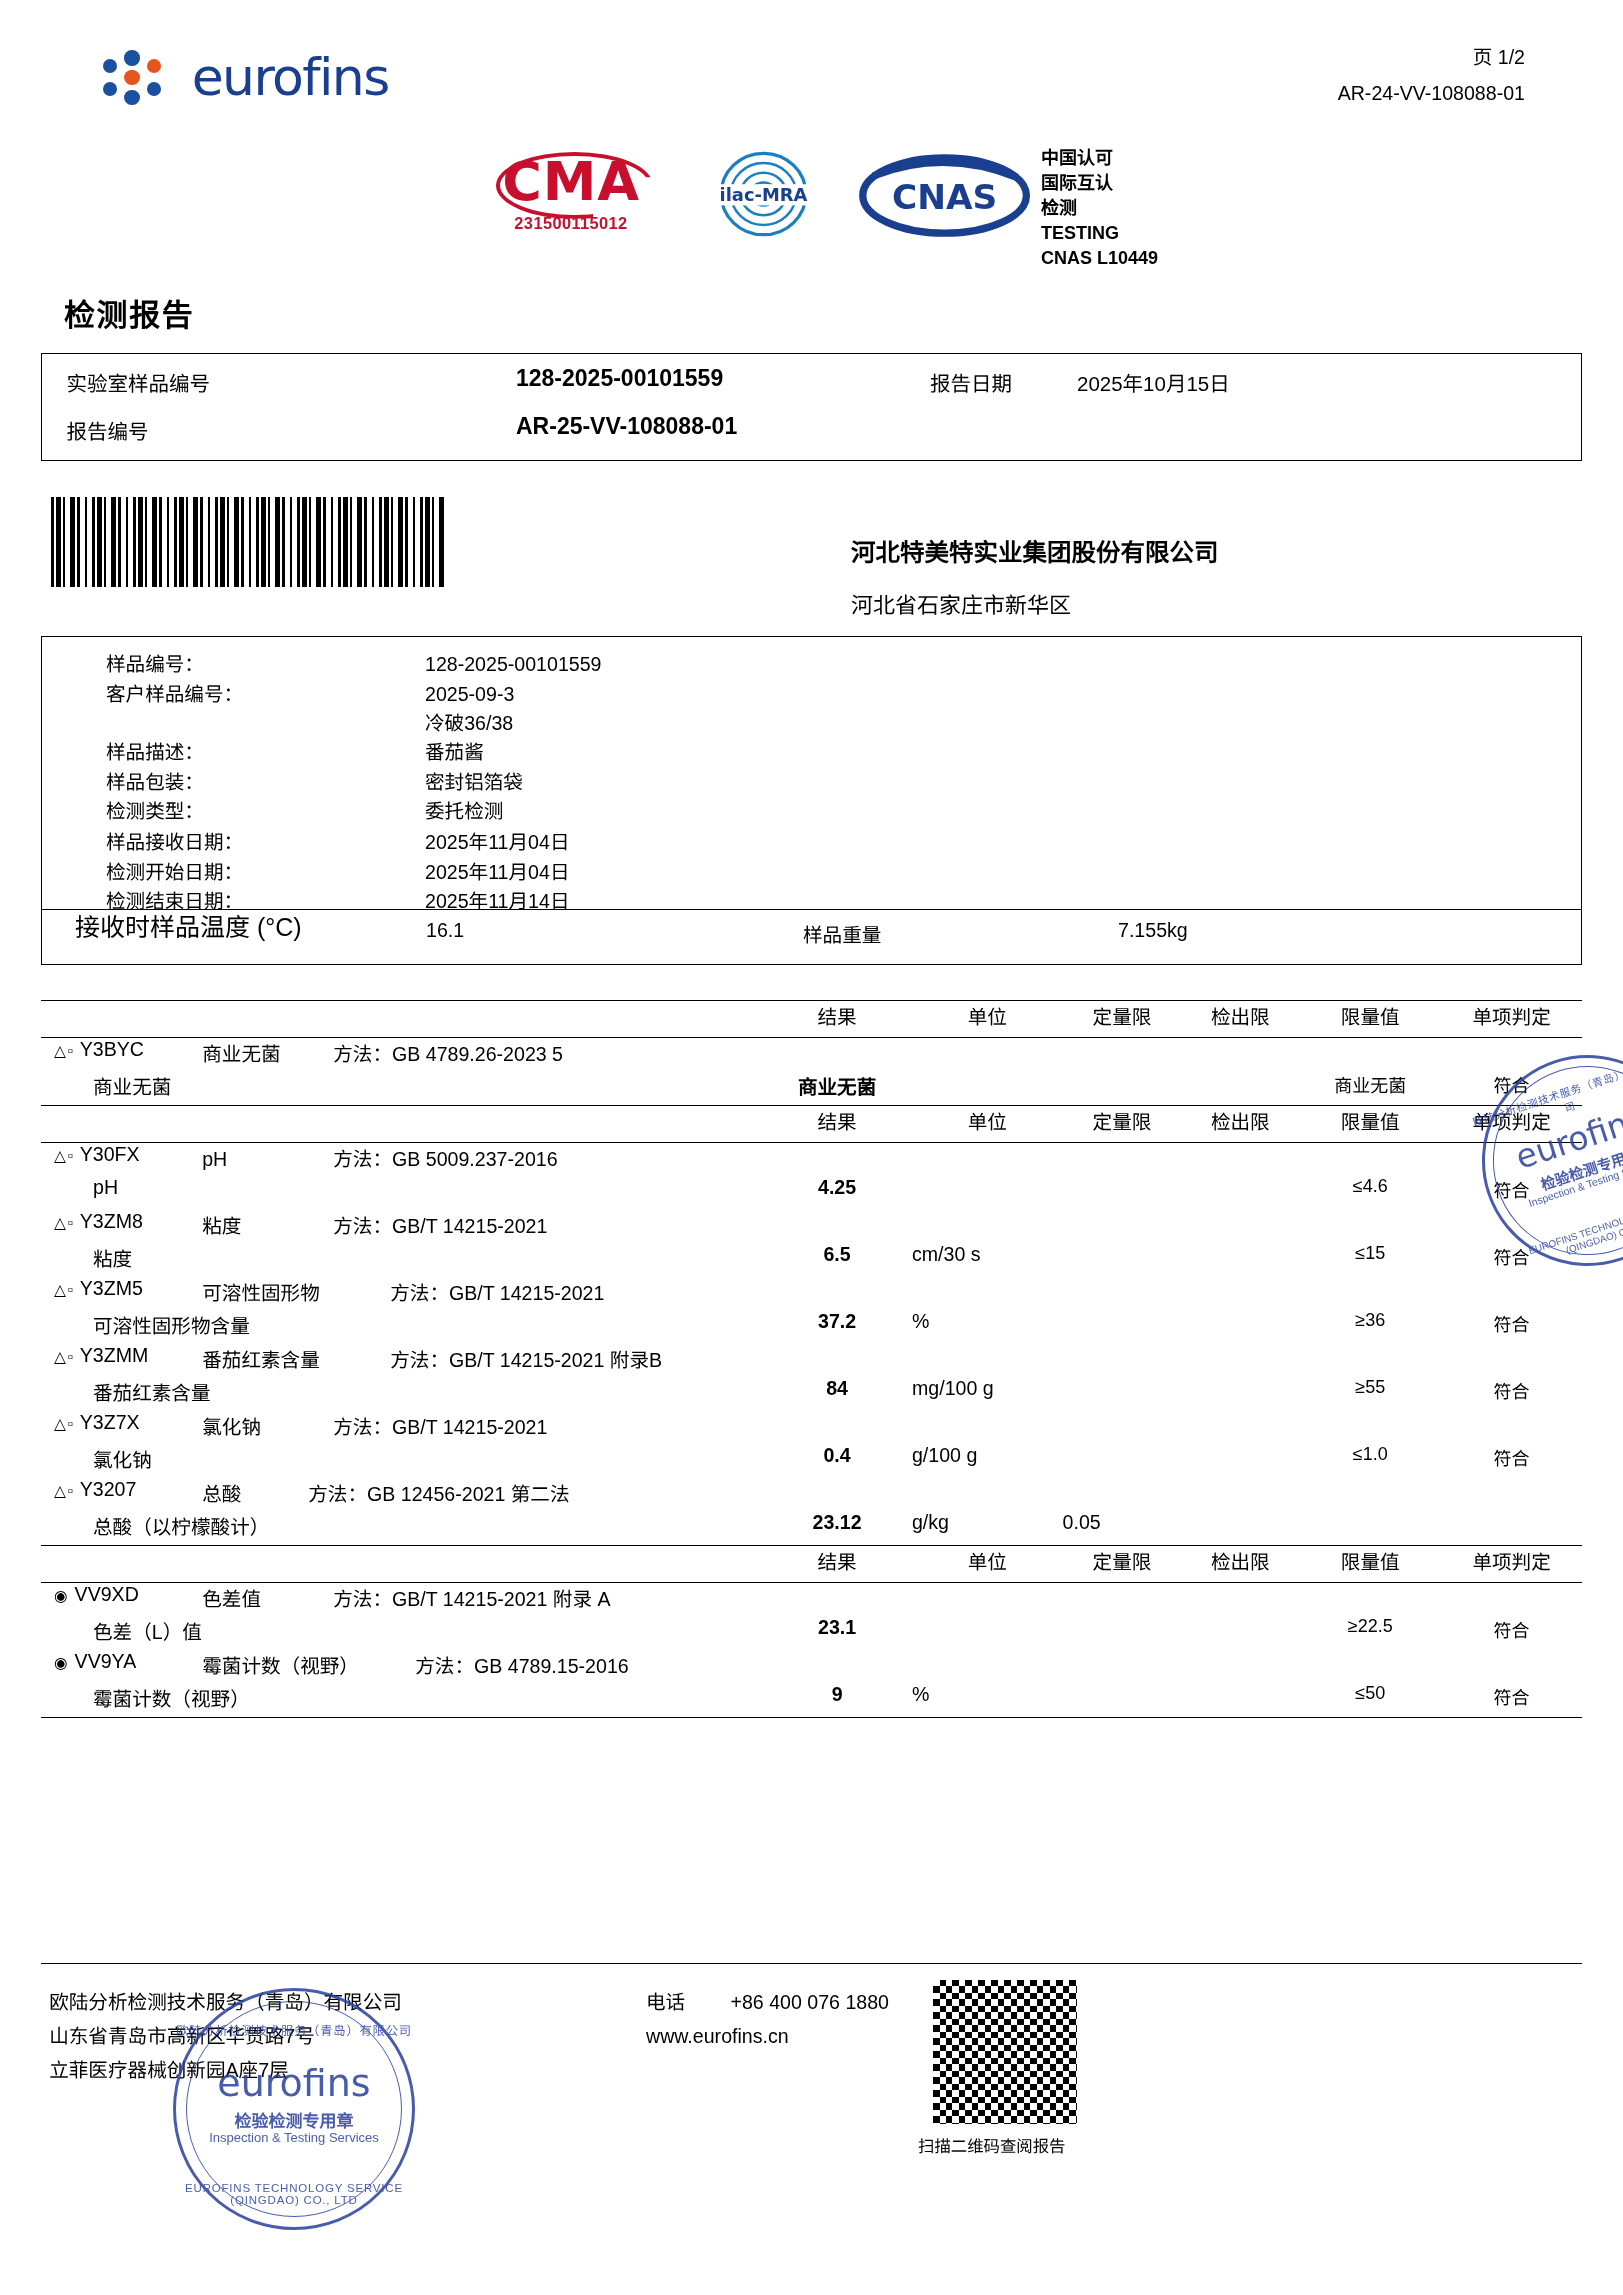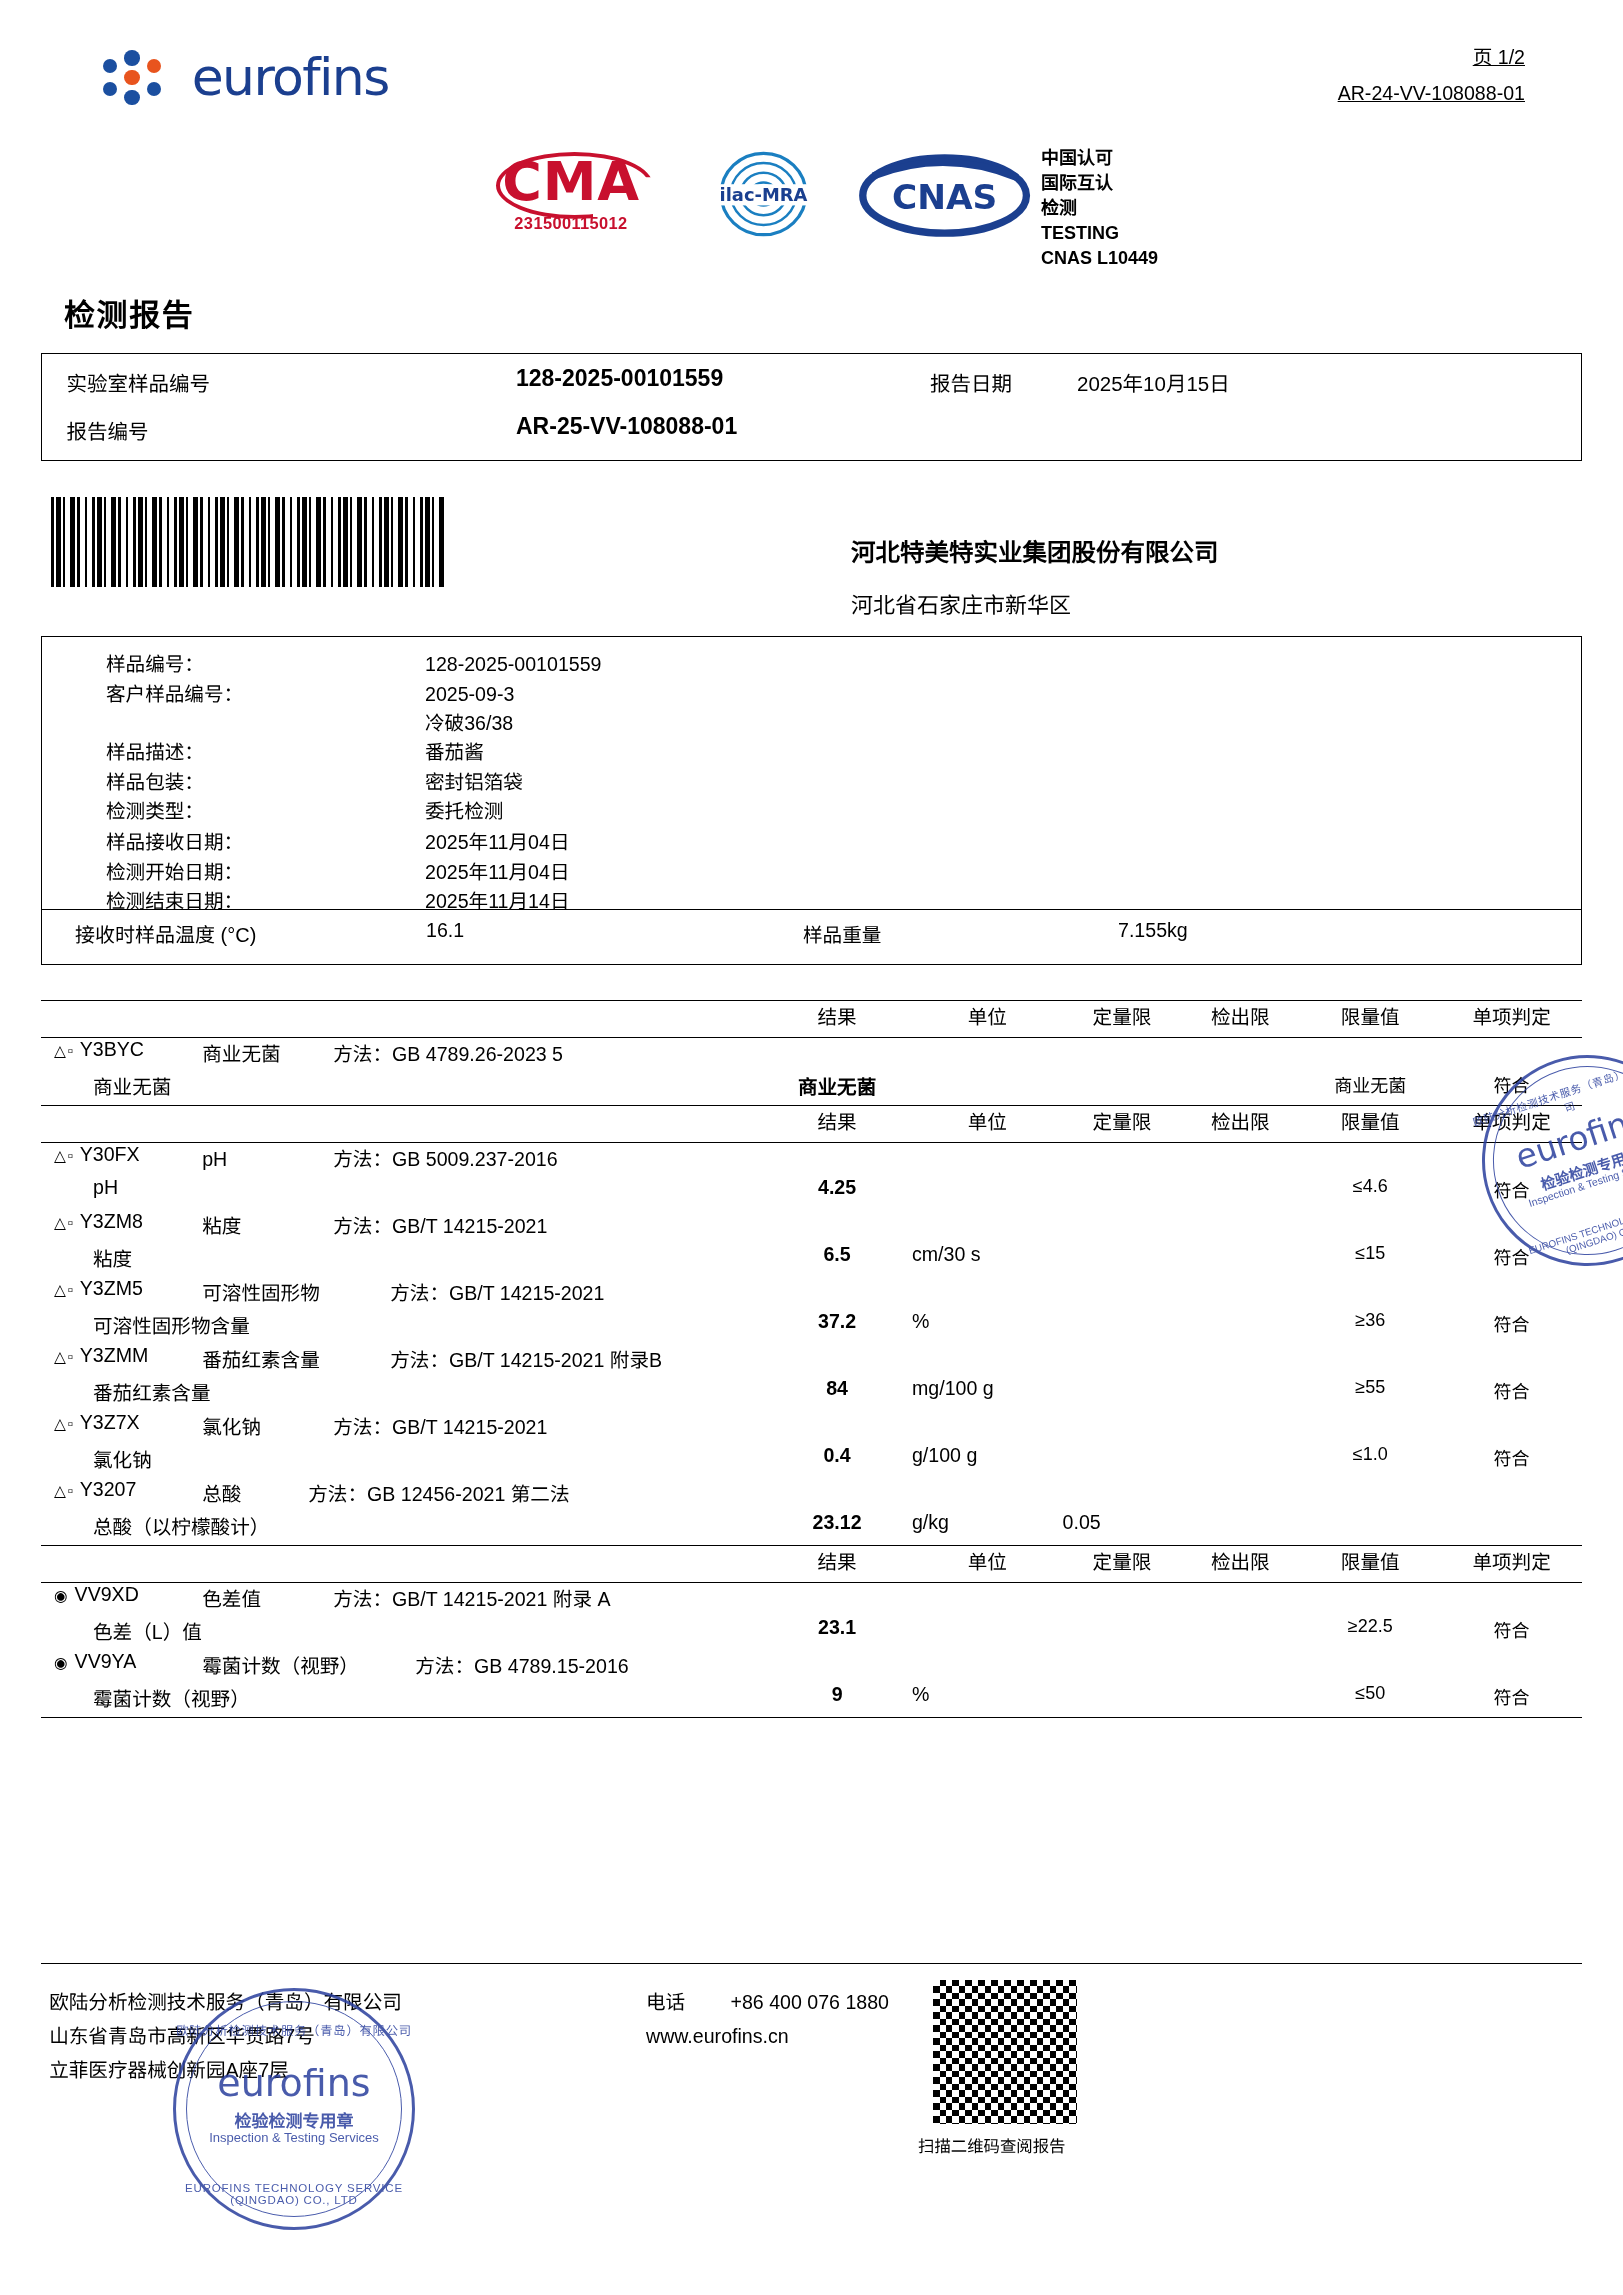--- a/index.html
+++ b/index.html
@@ -63,21 +63,20 @@
     font-family: "DejaVu Sans", sans-serif;
     font-weight: 400;
   }
   .header-right {
     position: absolute;
     right: 98px;
     top: 8.2px;
     text-align: right;
     font-size: 19.6px;
     line-height: 36px;
-    text-decoration: underline;
   }
 
   
   .marks {
     position: absolute;
     top: 146px;
     left: 0;
     width: 1623px;
     height: 123px;
   }
@@ -214,21 +213,21 @@
     line-height: 28px;
   }
   .infobox .k { left: 64px; }
   .infobox .v { left: 383px; }
   .infobox .divider {
     position: absolute;
     left: 0; right: 0;
     top: 272px;
     border-top: 1.6px solid #000;
   }
-  .infobox .temp-k { position: absolute; left: 33px; top: 282px; font-size: 20px;}
+  .infobox .temp-k { position: absolute; left: 33px; top: 270px; font-size: 25px;}
   .infobox .temp-v { position: absolute; left: 384px; top: 282px; font-size: 19.6px;}
   .infobox .wt-k   { position: absolute; left: 761px; top: 282px; font-size: 19.6px; font-weight: normal;}
   .infobox .wt-v   { position: absolute; left: 1076px; top: 282px; font-size: 19.6px;}
 
   
   .results {
     position: absolute;
     left: 41px;
     top: 1000px;
     width: 1541px;

